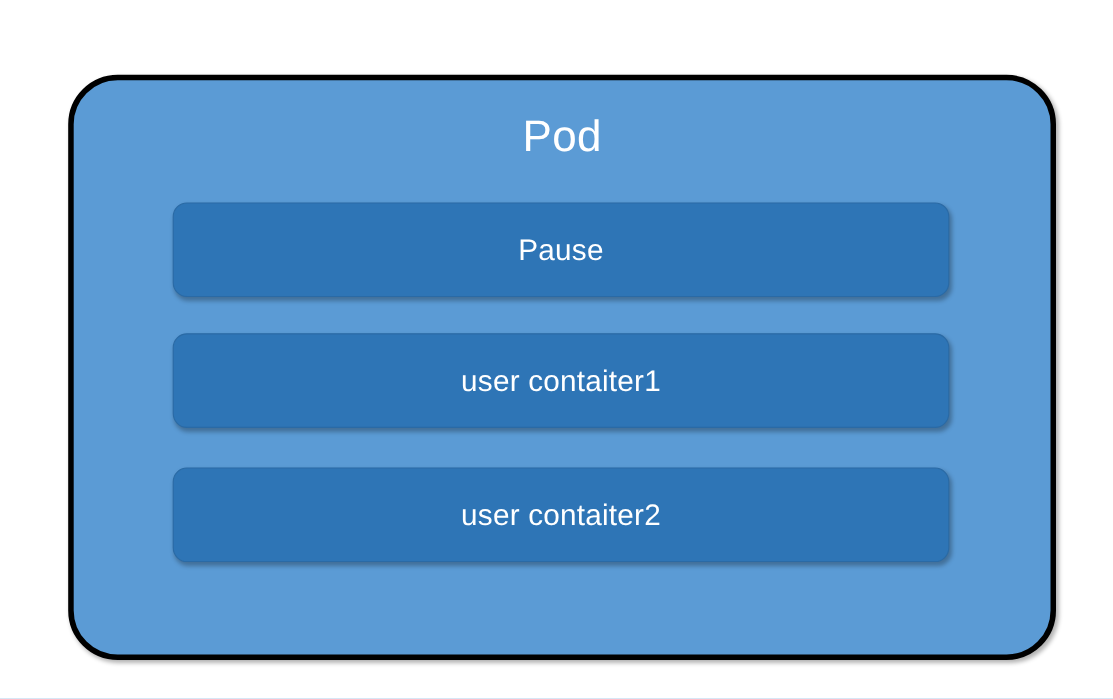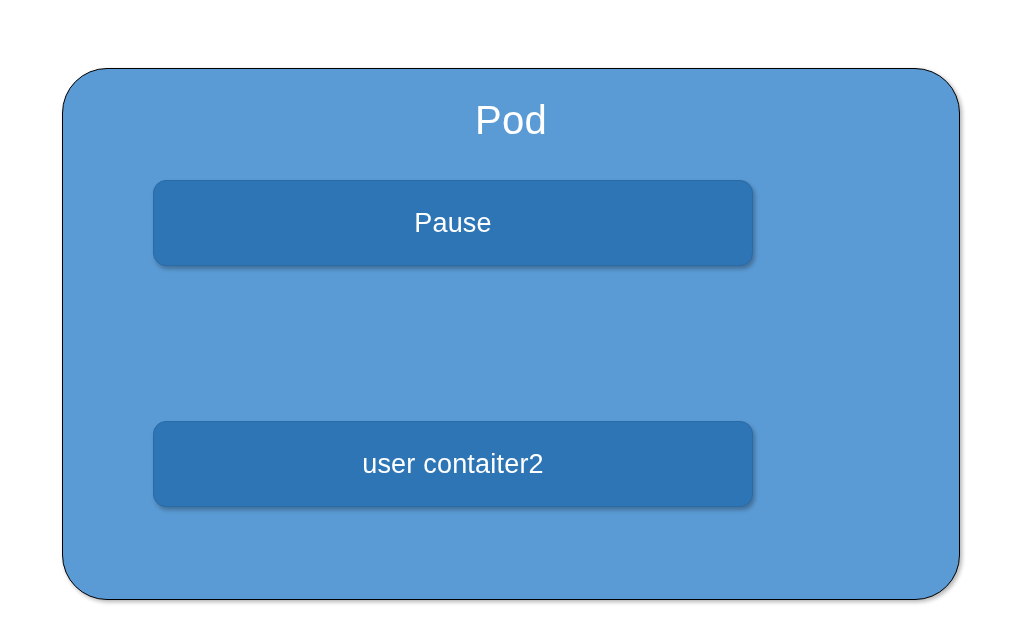--- a/index.html
+++ b/index.html
@@ -23,21 +23,21 @@
 
   
   .pod-box {
     position: absolute;
     left: 62px;
     top: 68px;
     width: 898px;
     height: 532px;
     box-sizing: border-box;
     background: #5b9bd5;
-    border: 1px solid #000000;
+    border: 5px solid #000000;
     border-radius: 45px;
     box-shadow: 2px 2px 4px rgba(0, 0, 0, 0.30);
   }
 
   .pod-title {
     position: absolute;
     left: 0;
     top: 28px;
     width: 100%;
     text-align: center;
@@ -46,21 +46,21 @@
     line-height: 46px;
     font-weight: normal;
     letter-spacing: 0.2px;
     white-space: nowrap;
   }
 
   
   .container-box {
     position: absolute;
     left: 90px;                 
-    width: 600px;               
+    width: 706px;               
     height: 86px;
     box-sizing: border-box;
     background: #2e75b6;
     border: 1px solid #2a6aa5;
     border-radius: 13px;
     box-shadow: 2px 3px 4px rgba(0, 0, 0, 0.28);
     display: flex;
     align-items: center;
     justify-content: center;
   }
@@ -85,20 +85,23 @@
 <div id="diagram-canvas">
 
   <div class="pod-box">
 
     <div class="pod-title">Pod</div>
 
     <div class="container-box slot-1">
       <span class="container-label">Pause</span>
     </div>
 
+    <div class="container-box slot-2">
+      <span class="container-label">user contaiter1</span>
+    </div>
 
     <div class="container-box slot-3">
       <span class="container-label">user contaiter2</span>
     </div>
 
   </div>
 
 </div>
 
 </body></html>

